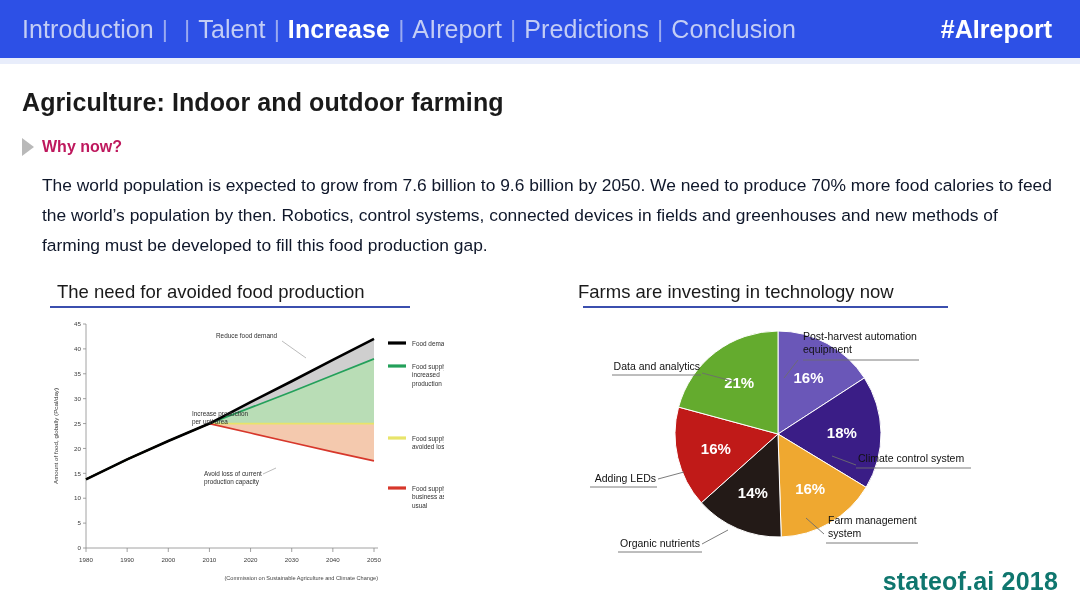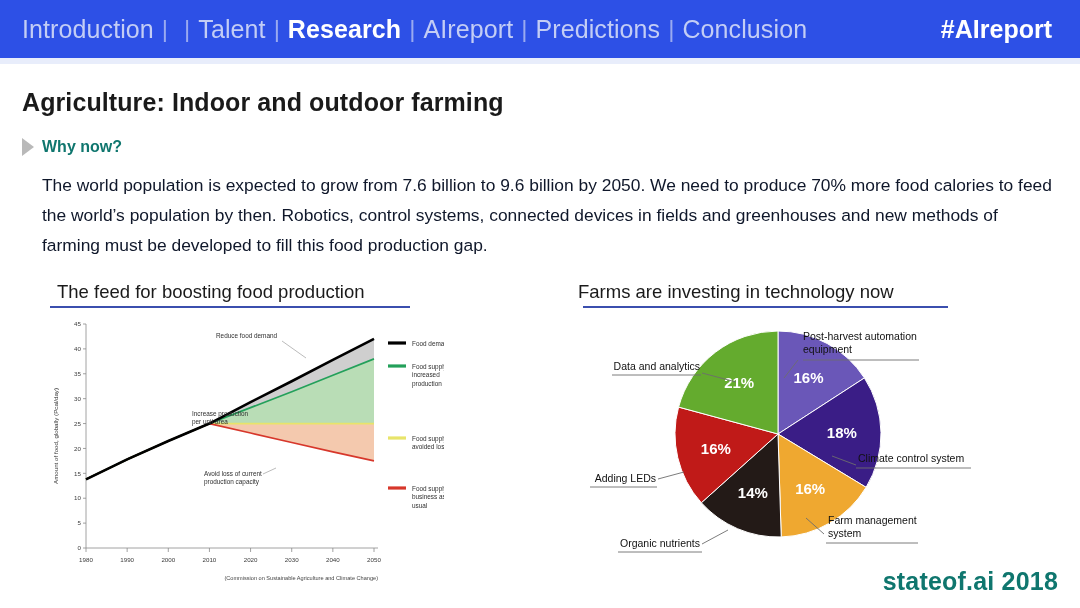--- a/index.html
+++ b/index.html
@@ -43,21 +43,21 @@
   .whynow-row{
     position:absolute;left:22px;top:138px;
     display:flex;align-items:center;gap:8px;
   }
   .tri{
     width:0;height:0;
     border-top:9px solid transparent;
     border-bottom:9px solid transparent;
     border-left:12px solid #b9b9b9;
   }
-  .whynow-label{font-size:16px;font-weight:bold;color:#0f766e;}
+  .whynow-label{font-size:16px;font-weight:bold;color:#be185d;}
   .body-copy{
     position:absolute;left:42px;top:170px;width:1015px;
     font-size:17.4px;line-height:30px;color:#0f172a;
   }
   
   .cap{
     position:absolute;font-size:18.5px;color:#1a1a1a;
     padding-bottom:5px;
   }
   .cap-rule{
@@ -94,42 +94,42 @@
 </head>
 <body>
 
 <div class="navbar">
   <div class="nav-items">
     <span class="nav-item">Introduction</span>
     <span class="nav-sep">|</span>
     <span class="nav-sep">|</span>
     <span class="nav-item">Talent</span>
     <span class="nav-sep">|</span>
-    <span class="nav-item active">Research</span>
+    <span class="nav-item active">Increase</span>
     <span class="nav-sep">|</span>
     <span class="nav-item">AIreport</span>
     <span class="nav-sep">|</span>
     <span class="nav-item">Predictions</span>
     <span class="nav-sep">|</span>
     <span class="nav-item">Conclusion</span>
   </div>
   <span class="nav-hash">#AIreport</span>
 </div>
 <div class="navbar-underline"></div>
 
 <div class="slide-title">Agriculture: Indoor and outdoor farming</div>
 
 <div class="whynow-row">
   <span class="tri"></span>
   <span class="whynow-label">Why now?</span>
 </div>
 
 <div class="body-copy">The world population is expected to grow from 7.6 billion to 9.6 billion by 2050. We need to produce 70% more food calories to feed the world’s population by then. Robotics, control systems, connected devices in fields and greenhouses and new methods of farming must be developed to fill this food production gap.</div>
 
-<div class="cap" id="cap-left">The feed for boosting food production</div>
+<div class="cap" id="cap-left">The need for avoided food production</div>
 <div class="cap-rule" id="rule-left"></div>
 
 <div class="cap" id="cap-right">Farms are investing in technology now</div>
 <div class="cap-rule" id="rule-right"></div>
 
 <div class="linechart">
   <svg width="400" height="275" viewBox="0 0 400 275">
     <rect x="0" y="0" width="400" height="275" fill="#ffffff"></rect>
     <g id="lc-areas">
         <path d="M42.00 163.31 L83.14 143.40 L124.29 124.98 L165.43 107.56 L206.57 86.15 L247.71 65.24 L288.86 43.84 L330.00 22.93 L330.00 42.84 L288.86 59.27 L247.71 75.70 L206.57 91.63 L165.43 107.56 L124.29 124.98 L83.14 143.40 L42.00 163.31 Z" fill="#cfcfcf" stroke="none"></path>

